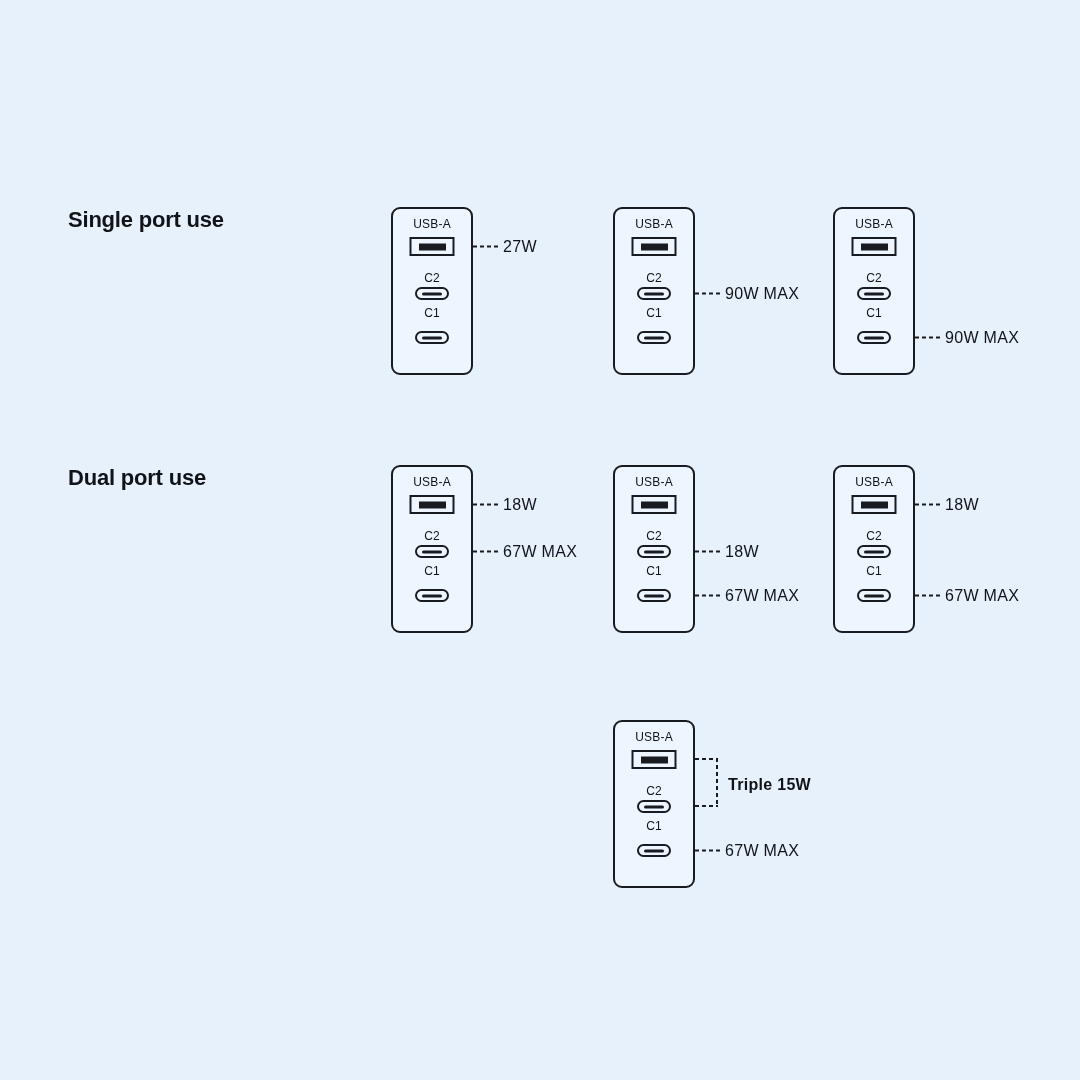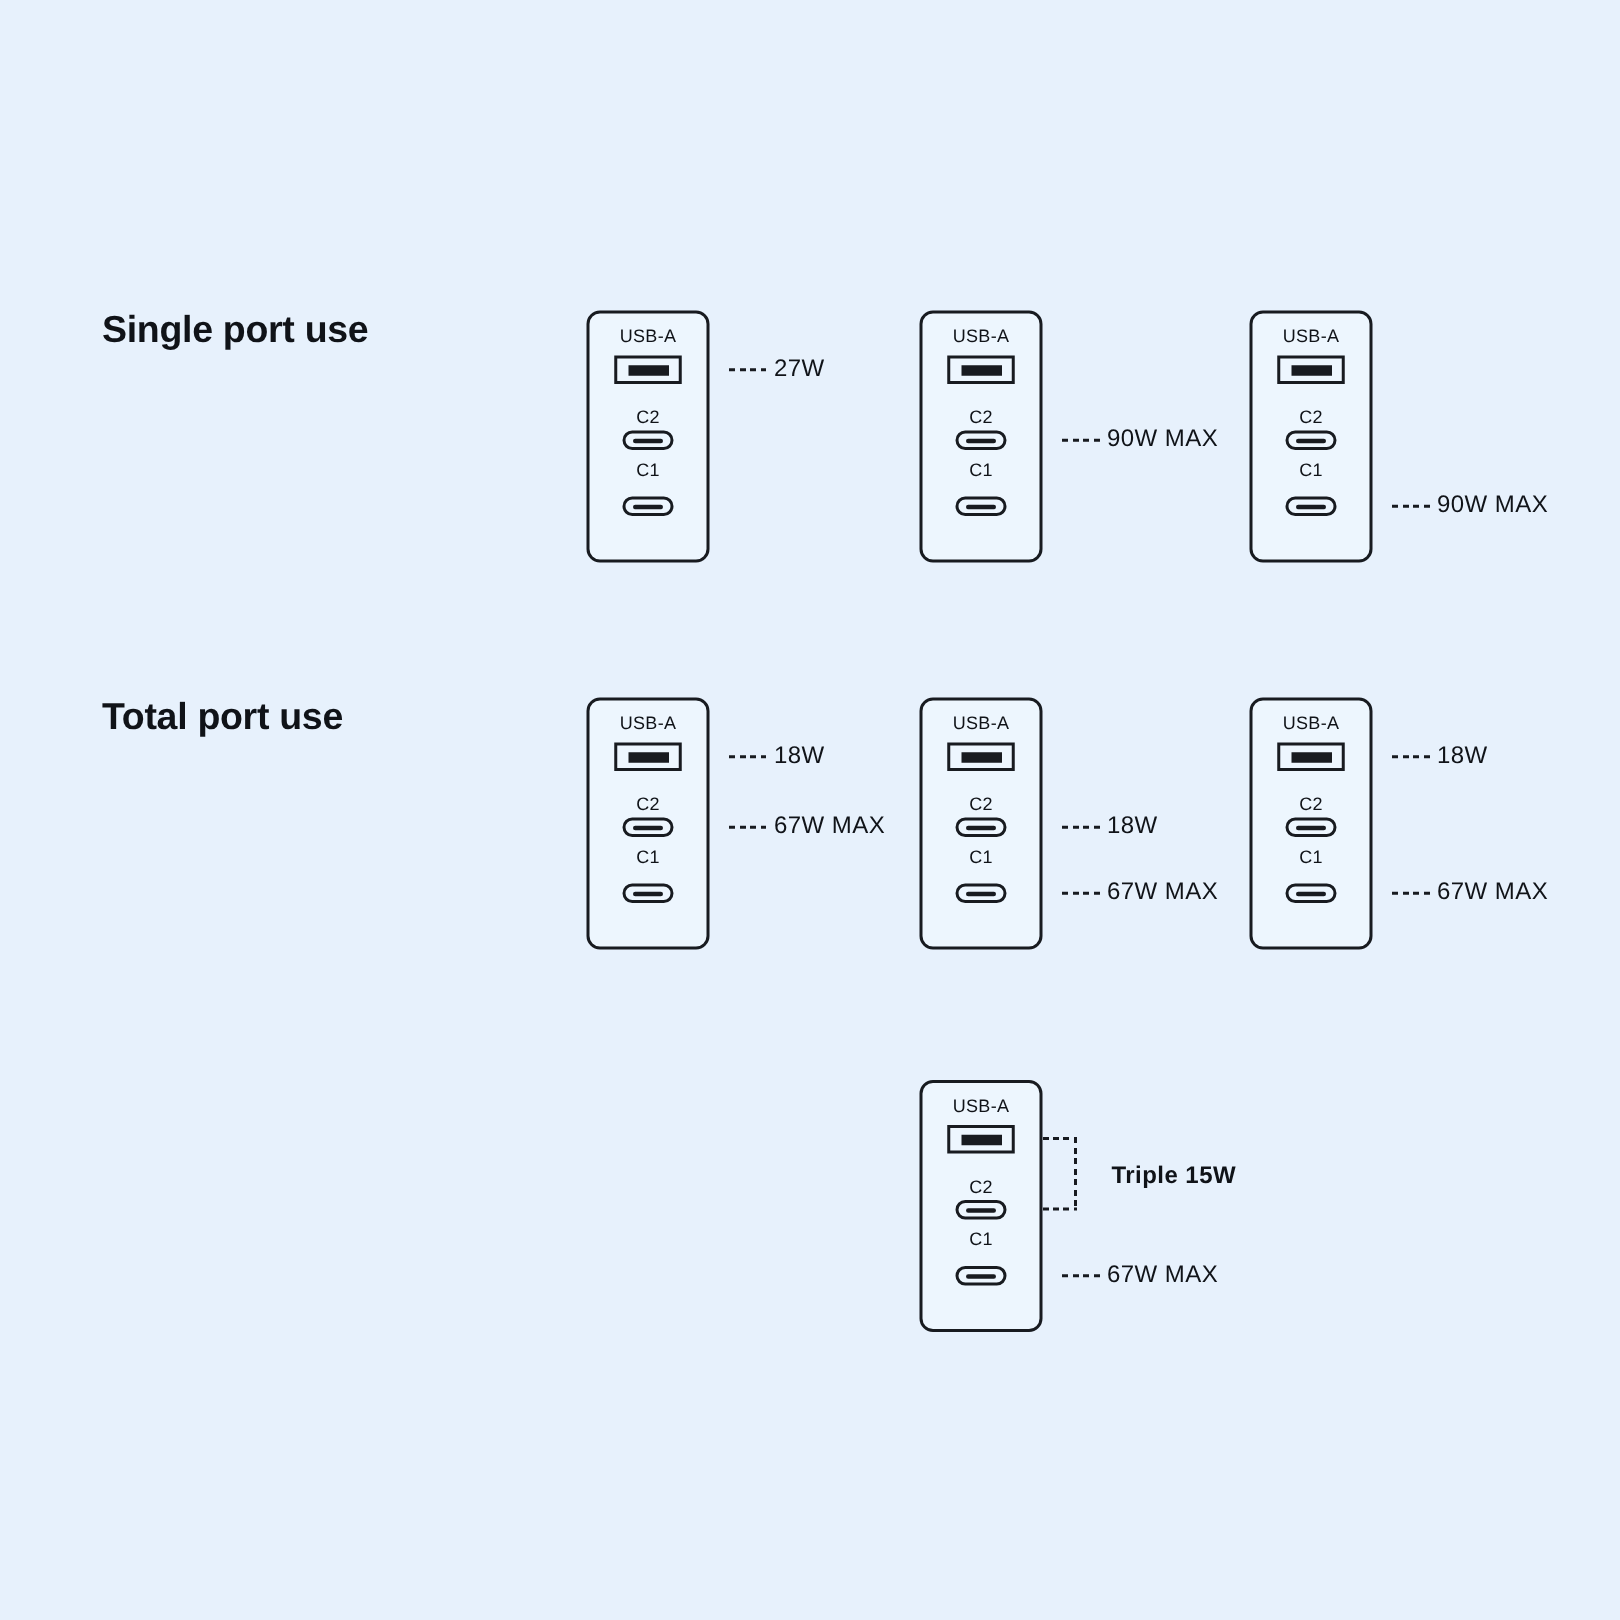--- a/index.html
+++ b/index.html
@@ -7,21 +7,21 @@
     --fill:#edf6fe;
     --line:#181b20;
     --ink:#101318;
   }
   *{margin:0;padding:0;box-sizing:border-box}
   html,body{width:1080px;height:1080px;overflow:hidden}
   body{background:var(--bg);font-family:"Liberation Sans",sans-serif;position:relative}
   .canvas{position:absolute;inset:0}
   .heading{
     position:absolute;
-    font-size:25px;font-weight:700;line-height:30px;
+    font-size:22px;font-weight:700;line-height:30px;
     color:var(--ink);letter-spacing:-0.2px;white-space:nowrap;text-align:right;
   }
   .unit{position:absolute;width:82px;height:168px}
   .charger{
     width:82px;height:168px;border:2px solid var(--line);border-radius:9px;
     background:var(--fill);position:relative;
   }
   .plabel{
     position:absolute;left:0;width:100%;text-align:center;
     font-size:12px;line-height:14px;color:var(--ink);letter-spacing:0.2px;
@@ -32,21 +32,21 @@
   .port{position:absolute;left:50%;transform:translateX(-50%);border:2px solid var(--line);background:var(--fill)}
   .port i{position:absolute;left:50%;top:50%;transform:translate(-50%,-50%);background:var(--line);display:block}
   .port-usb_a{top:28px;width:45px;height:19px}
   .port-usb_a i{width:27px;height:7px}
   .port-c{width:34px;height:13px;border-radius:7px}
   .port-c i{width:20px;height:3px;border-radius:1.5px}
   .port-c2{top:78px}
   .port-c1{top:122px}
   .ann{
     position:absolute;left:82px;display:flex;align-items:center;
-    transform:translateY(-50%);white-space:nowrap;padding-left:13px;
+    transform:translateY(-50%);white-space:nowrap;
   }
   .dash{
     width:26px;height:2px;flex:0 0 auto;
     background:repeating-linear-gradient(90deg,var(--line) 0 4px,transparent 4px 7px);
   }
   .ann .txt{margin-left:4px;font-size:16px;line-height:19px;color:var(--ink);letter-spacing:0.3px}
   .ann .txt.bold{font-weight:700}
   .bracket{position:absolute;left:82px;width:23px}
   .bracket .bh{position:absolute;left:0;width:23px;height:2px;
     background:repeating-linear-gradient(90deg,var(--line) 0 4px,transparent 4px 7px)}
@@ -114,21 +114,21 @@
         <div class="plabel lab-c1">C1</div>
         <div class="port port-c port-c1">
           <i></i>
         </div>
       </div>
       <div class="ann" style="top: 130px;">
         <span class="dash"></span>
         <span class="txt">90W MAX</span>
       </div>
     </div>
-    <div class="heading" style="left: 68px; top: 463px;">Total port use</div>
+    <div class="heading" style="left: 68px; top: 463px;">Dual port use</div>
     <div class="unit" style="left: 391px; top: 465px;">
       <div class="charger">
         <div class="plabel lab-usb_a">USB-A</div>
         <div class="port port-usb_a">
           <i></i>
         </div>
         <div class="plabel lab-c2">C2</div>
         <div class="port port-c port-c2">
           <i></i>
         </div>

